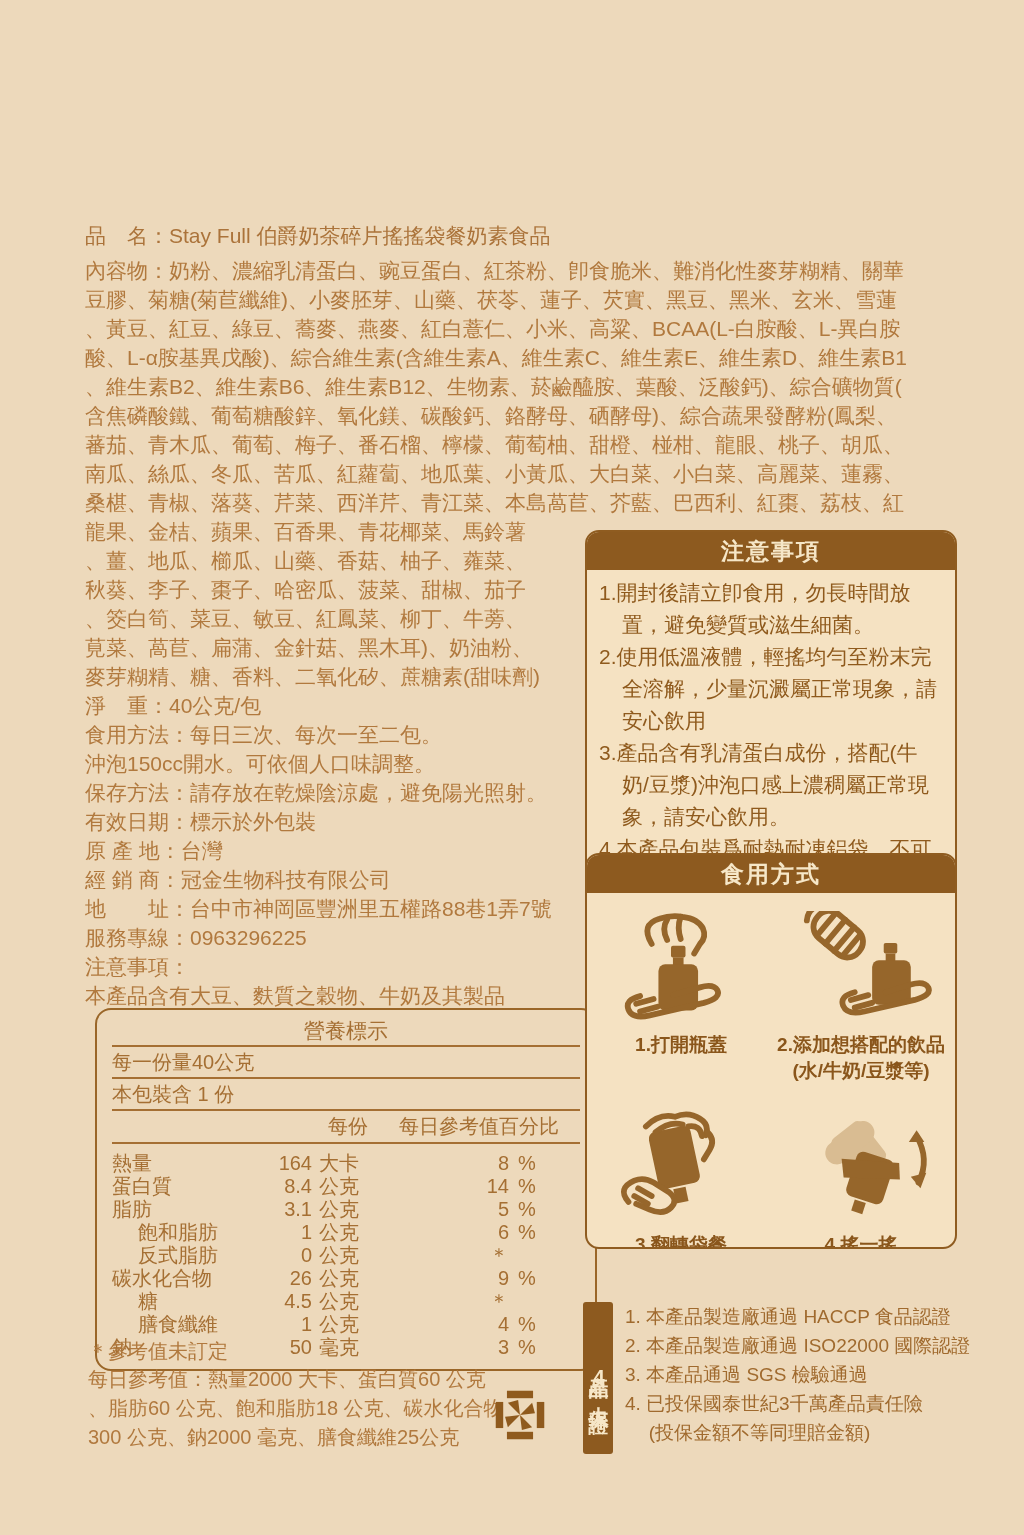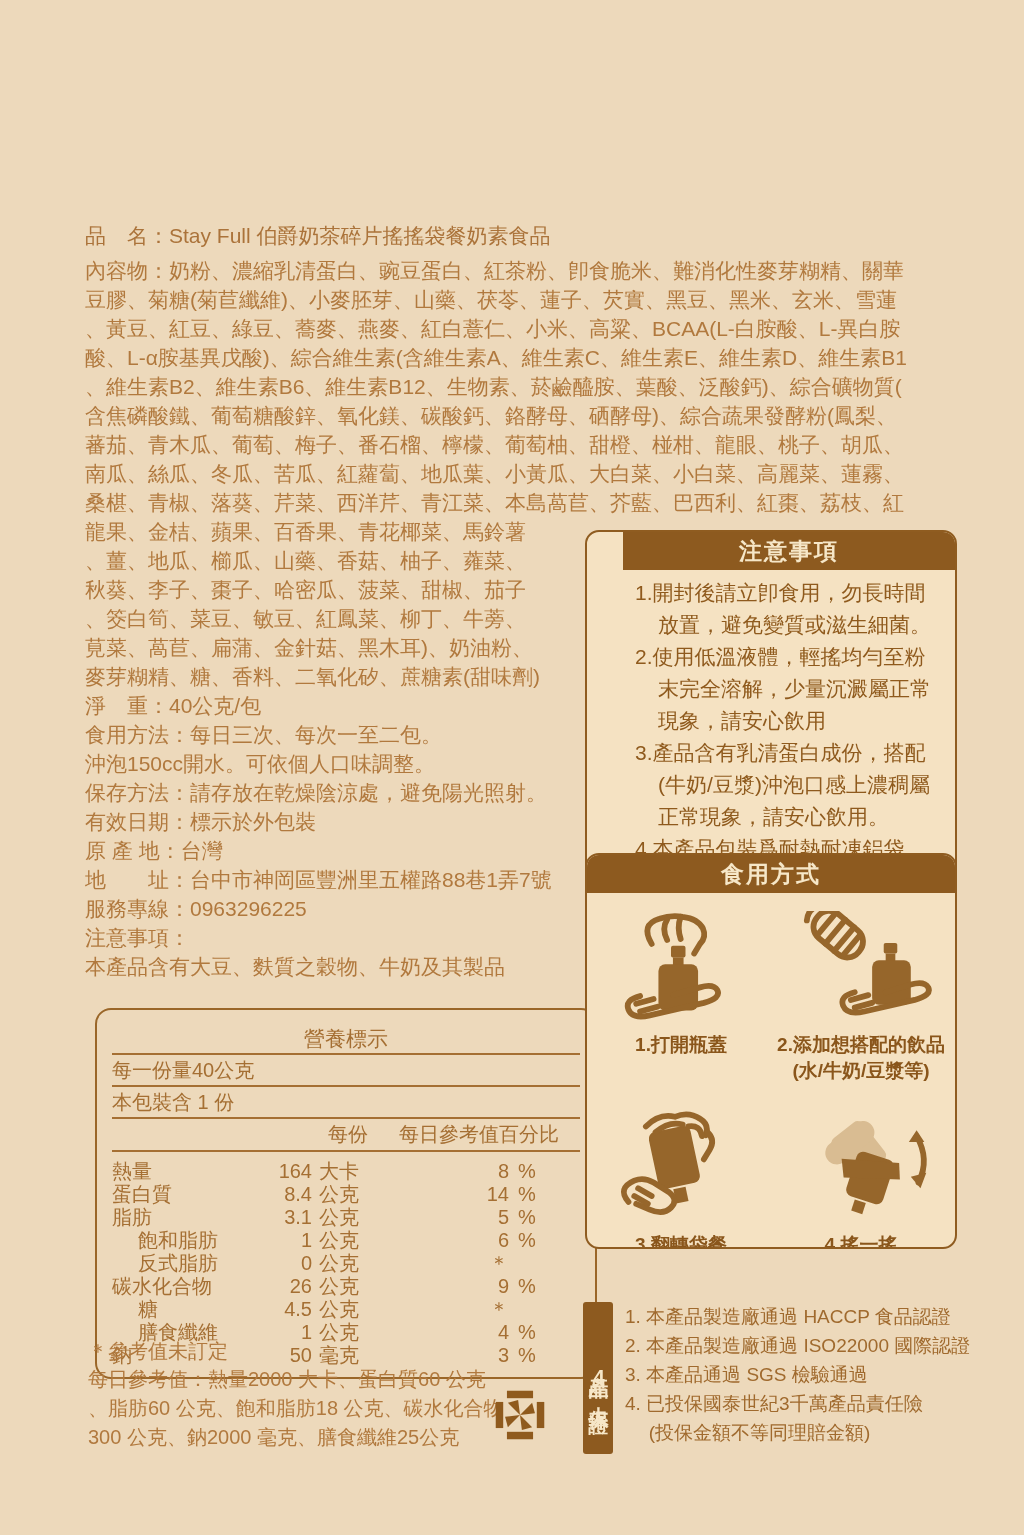--- a/index.html
+++ b/index.html
@@ -12,21 +12,21 @@
   
   .left-col{position:absolute; left:85px; top:222px; width:878px;}
   .header-row{display:flex; justify-content:flex-start; align-items:flex-start;
     font-size:21px; height:28px; color:#ab733a;}
   .ing{white-space:pre-line; font-size:21px; line-height:29px; color:#b1793e;}
   .ing.wide{margin-top:6px; width:878px;}
   .ing.narrow{width:480px;}
   .info-line{font-size:21px; line-height:29px; white-space:nowrap; color:#b1793e; width:500px;}
   
   .nutri{position:absolute; left:95px; top:1008px; width:502px; box-sizing:border-box;
-    border:2.5px solid #9a6628; border-radius:16px; padding:16px 15px 10px 15px;
+    border:2.5px solid #9a6628; border-radius:16px; padding:8px 15px 10px 15px;
     color:#a56f33; font-size:20px;}
   .nutri .ntitle{text-align:center; font-size:21px; line-height:25px;}
   .nrule{height:0; border-top:2px solid #a56f33; margin:2px 0;}
   .ninfo{line-height:26px;}
   .nrow{display:flex; align-items:baseline; line-height:23px; height:23px;}
   .nrow.nhead{height:27px; line-height:27px;}
   .nlabel{width:130px;}
   .nlabel.indent{padding-left:26px; box-sizing:border-box;}
   .nnum{width:70px; text-align:right;}
   .nunit{width:56px; padding-left:7px;}
@@ -38,21 +38,21 @@
   
   .footnote{position:absolute; left:88px; top:1338px; width:430px; color:#b1793e;}
   .footnote .star{font-size:20px; line-height:27px;}
   .footnote .dailyref{font-size:20px; line-height:29px; white-space:pre-line;}
   .recycle{position:absolute; left:492px; top:1387px;}
   
   .rbox{position:absolute; left:585px; width:372px; box-sizing:border-box;
     border:2.5px solid #8f5c20; border-radius:14px; background:#f5e2c2; overflow:hidden;}
   .rbox .bar{background:#8d5a1f; color:#f6e7c8; text-align:center; font-size:23px;
     font-weight:bold; height:38px; line-height:38px; letter-spacing:2px;}
-  .notice-box{top:530px; height:391px;padding-left:36px;}
+  .notice-box{top:530px; height:391px;}
   .notice-body{padding:7px 13px 6px 12px; color:#8f5a1d; font-size:21px; line-height:32px;}
   .notice-item{padding-left:1.1em; text-indent:-1.1em;}
   .usage-box{top:853px; height:396px;}
   .usage-grid{display:grid; grid-template-columns:1fr 1fr; padding:8px 4px 0 4px;}
   .step{display:flex; flex-direction:column; align-items:center; height:200px;}
   .step svg{height:116px; margin-top:10px;}
   .step .slabel{font-size:19px; font-weight:bold; color:#8a561b; line-height:28px; margin-top:4px;text-align:right;}
   .step .ssub{font-size:19px; font-weight:bold; color:#8a561b; line-height:24px;}
   
   .guarantee{position:absolute; left:583px; top:1302px; width:400px; display:flex;}
@@ -90,20 +90,21 @@
 秋葵、李子、棗子、哈密瓜、菠菜、甜椒、茄子
 、筊白筍、菜豆、敏豆、紅鳳菜、柳丁、牛蒡、
 莧菜、萵苣、扁蒲、金針菇、黑木耳)、奶油粉、
 麥芽糊精、糖、香料、二氧化矽、蔗糖素(甜味劑)</div>
     <div class="info-line">淨　重：40公克/包</div>
     <div class="info-line">食用方法：每日三次、每次一至二包。</div>
     <div class="info-line">沖泡150cc開水。可依個人口味調整。</div>
     <div class="info-line">保存方法：請存放在乾燥陰涼處，避免陽光照射。</div>
     <div class="info-line">有效日期：標示於外包裝</div>
     <div class="info-line">原 產 地：台灣</div>
+    <div class="info-line">經 銷 商：冠金生物科技有限公司</div>
     <div class="info-line">地　　址：台中市神岡區豐洲里五權路88巷1弄7號</div>
     <div class="info-line">服務專線：0963296225</div>
     <div class="info-line">注意事項：</div>
     <div class="info-line">本產品含有大豆、麩質之穀物、牛奶及其製品</div>
   </div>
 
   <div class="nutri">
     <div class="ntitle">營養標示</div>
     <div class="nrule"></div>
     <div class="ninfo">每一份量40公克</div>

